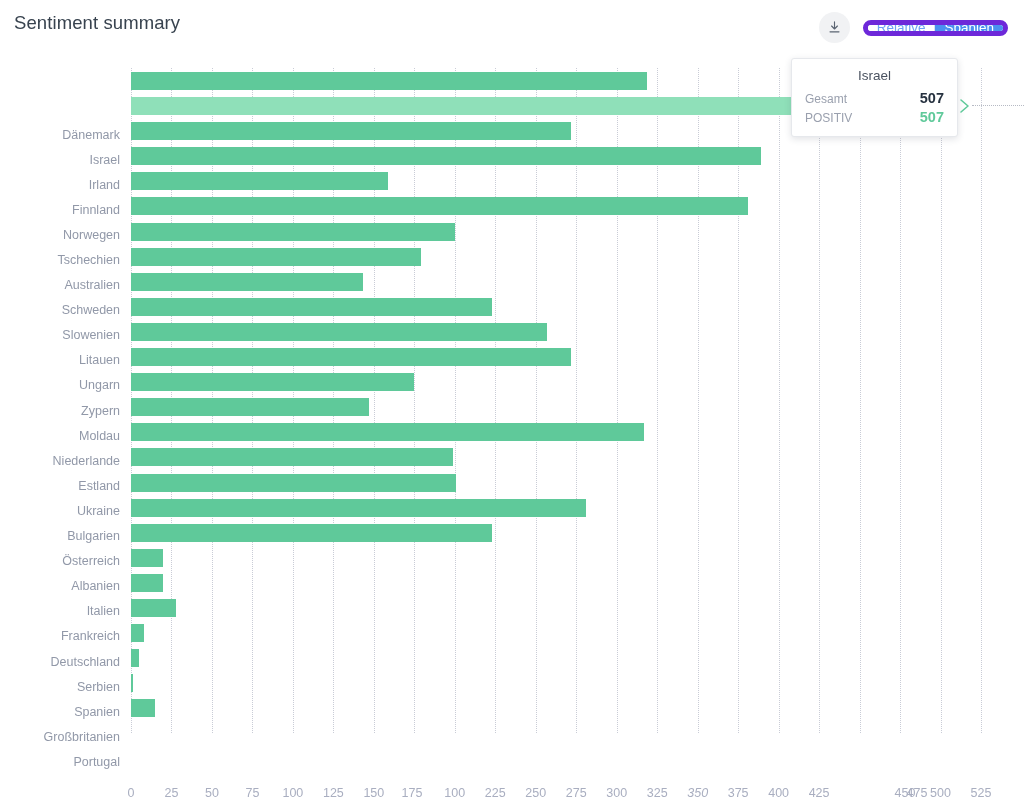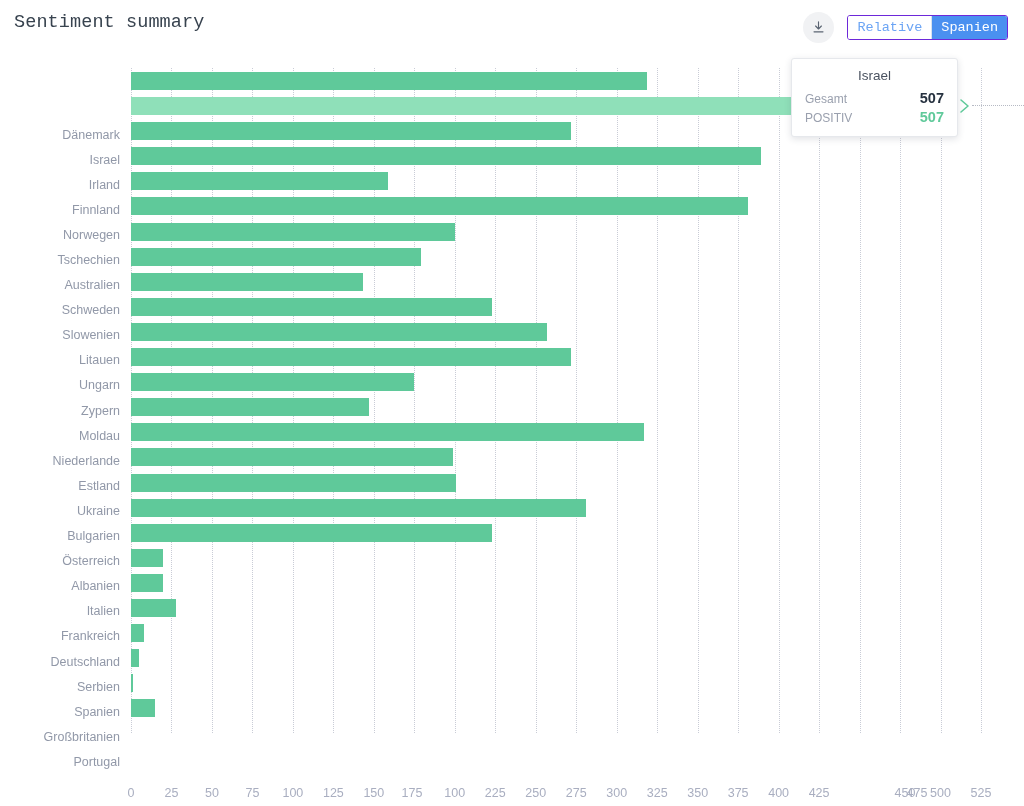--- a/index.html
+++ b/index.html
@@ -13,41 +13,41 @@
   #app {
     position: relative;
     width: 1024px; height: 806px;
     background: #ffffff;
     overflow: hidden;
   }
 
   
   .header {
     position: absolute; left: 0; top: 0;
-    width: 1024px; height: 54px; font-family: Liberation Mono, monospace;
+    width: 1024px; height: 54px;
   }
   .page-title {
     position: absolute; left: 14px; top: 12px;
     font-size: 18.5px; color: #38434f; letter-spacing: .1px;
     white-space: nowrap;
   }
   .toolbar {
     position: absolute; right: 16px; top: 12px;
     display: flex; align-items: center; gap: 13px;
   }
   .icon-circle {
     width: 31px; height: 31px; border-radius: 50%;
     background: #f1f2f4;
     display: flex; align-items: center; justify-content: center;
     cursor: pointer;
   }
   .icon-circle svg { display: block; }
   .seg {
-    display: flex; border: 1px solid #6d28d9; border-radius: 3px;
-    overflow: hidden; height: 25px;
+    display: flex; border: 5px solid #6d28d9; border-radius: 8px;
+    overflow: hidden; height: 16px;
   }
   .seg-btn {
     display: flex; align-items: center; justify-content: center;
     padding: 0 9px; font-size: 13.5px; cursor: pointer;
     background: #ffffff; color: #6ba4f4; line-height: 1;
   }
   .seg-btn + .seg-btn { border-left: 1px solid #d7e2ee; }
   .seg-btn.active { background: #4a90f0; color: #ffffff; }
 
   
@@ -307,21 +307,21 @@
         <div class="tick" style="left: 284.905px;">100</div>
         <div class="tick" style="left: 325.381px;">125</div>
         <div class="tick" style="left: 365.857px;">150</div>
         <div class="tick" style="left: 404px;">175</div>
         <div class="tick" style="left: 446.81px;">100</div>
         <div class="tick" style="left: 487.286px;">225</div>
         <div class="tick" style="left: 527.762px;">250</div>
         <div class="tick" style="left: 568.238px;">275</div>
         <div class="tick" style="left: 608.714px;">300</div>
         <div class="tick" style="left: 649.19px;">325</div>
-        <div class="tick" style="left: 689.667px;">350</div>
+        <div class="tick" style="left: 689.667px; font-style: italic;">350</div>
         <div class="tick" style="left: 730.143px;">375</div>
         <div class="tick" style="left: 770.619px;">400</div>
         <div class="tick" style="left: 811.095px;">425</div>
         <div class="tick" style="left: 897px;">450</div>
         <div class="tick" style="left: 909px;">475</div>
         <div class="tick" style="left: 932.524px;">500</div>
         <div class="tick" style="left: 973px;">525</div>
       </div>
 
   </div>

